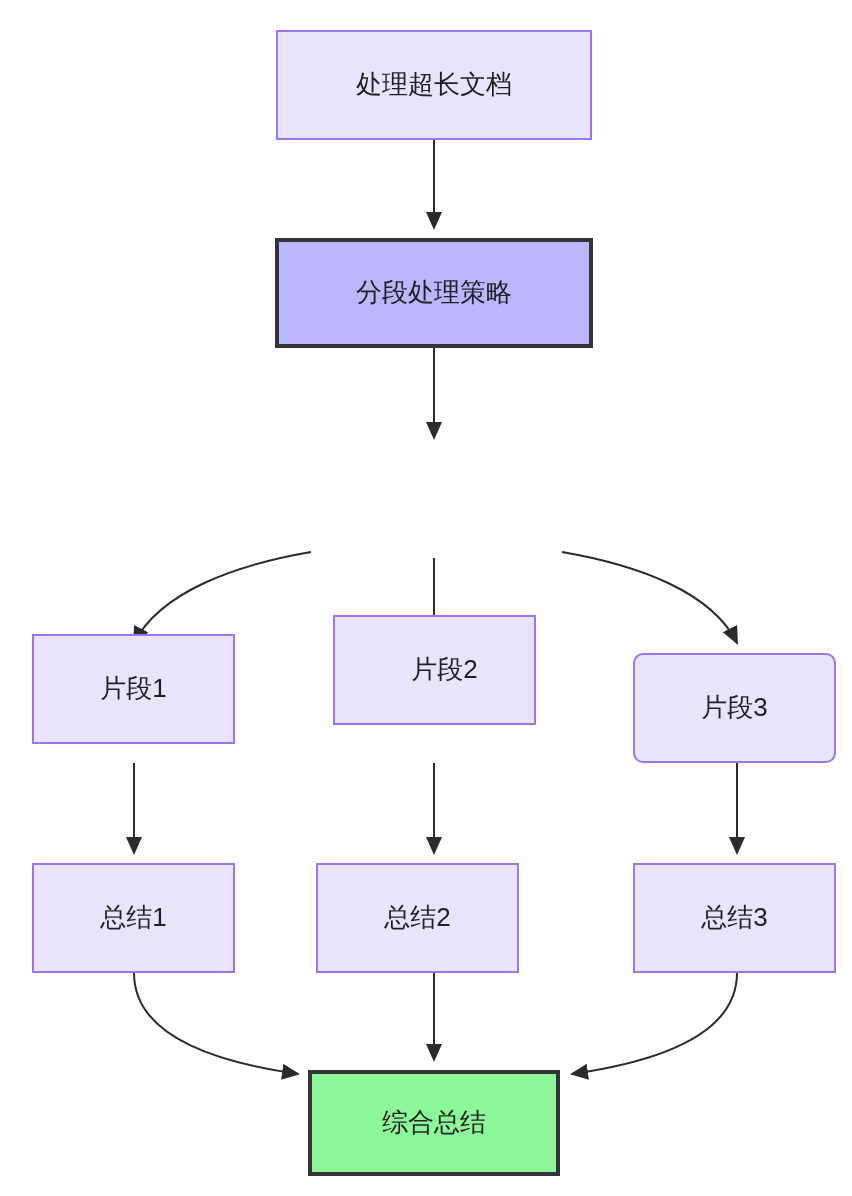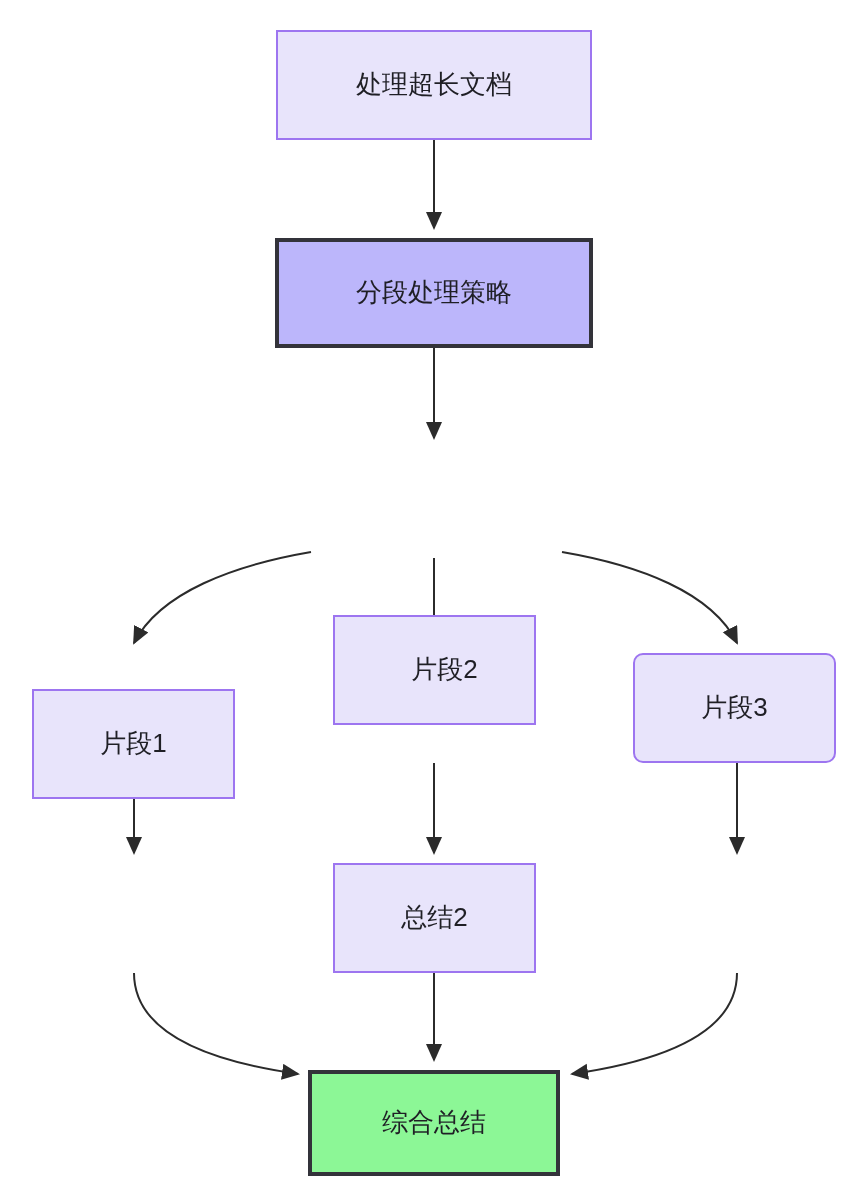--- a/index.html
+++ b/index.html
@@ -101,35 +101,41 @@
 
   <div class="node plain" style="left:276px; top:30px; width:316px; height:110px;">
     <span class="node-label">处理超长文档</span>
   </div>
 
   <div class="node emph" style="left:275px; top:238px; width:318px; height:110px;justify-content:center;">
     <span class="node-label">分段处理策略</span>
   </div>
 
 
-  <div class="node plain" style="left:32px; top:689px; width:203px; height:110px;justify-content:center;">
+  <div class="node plain" style="left:32px; top:634px; width:203px; height:110px;justify-content:center;">
     <span class="node-label">片段1</span>
   </div>
 
   <div class="node plain" style="left:333px; top:615px; width:203px; height:110px;padding-left:20px;">
     <span class="node-label">片段2</span>
   </div>
 
   <div class="node plain" style="left:633px; top:653px; width:203px; height:110px;border-radius:10px;">
     <span class="node-label">片段3</span>
   </div>
 
+  <div class="node plain" style="left:32px; top:863px; width:203px; height:110px;">
+    <span class="node-label">总结1</span>
+  </div>
 
-  <div class="node plain" style="left:333px; top:863px; width:203px; height:110px;text-align:center;">
+  <div class="node plain" style="left:316px; top:863px; width:203px; height:110px;text-align:center;">
     <span class="node-label">总结2</span>
   </div>
 
+  <div class="node plain" style="left:633px; top:863px; width:203px; height:110px;">
+    <span class="node-label">总结3</span>
+  </div>
 
   <div class="node result" style="left:308px; top:1070px; width:252px; height:106px;">
     <span class="node-label">综合总结</span>
   </div>
 
 </div>
 
 </body></html>

